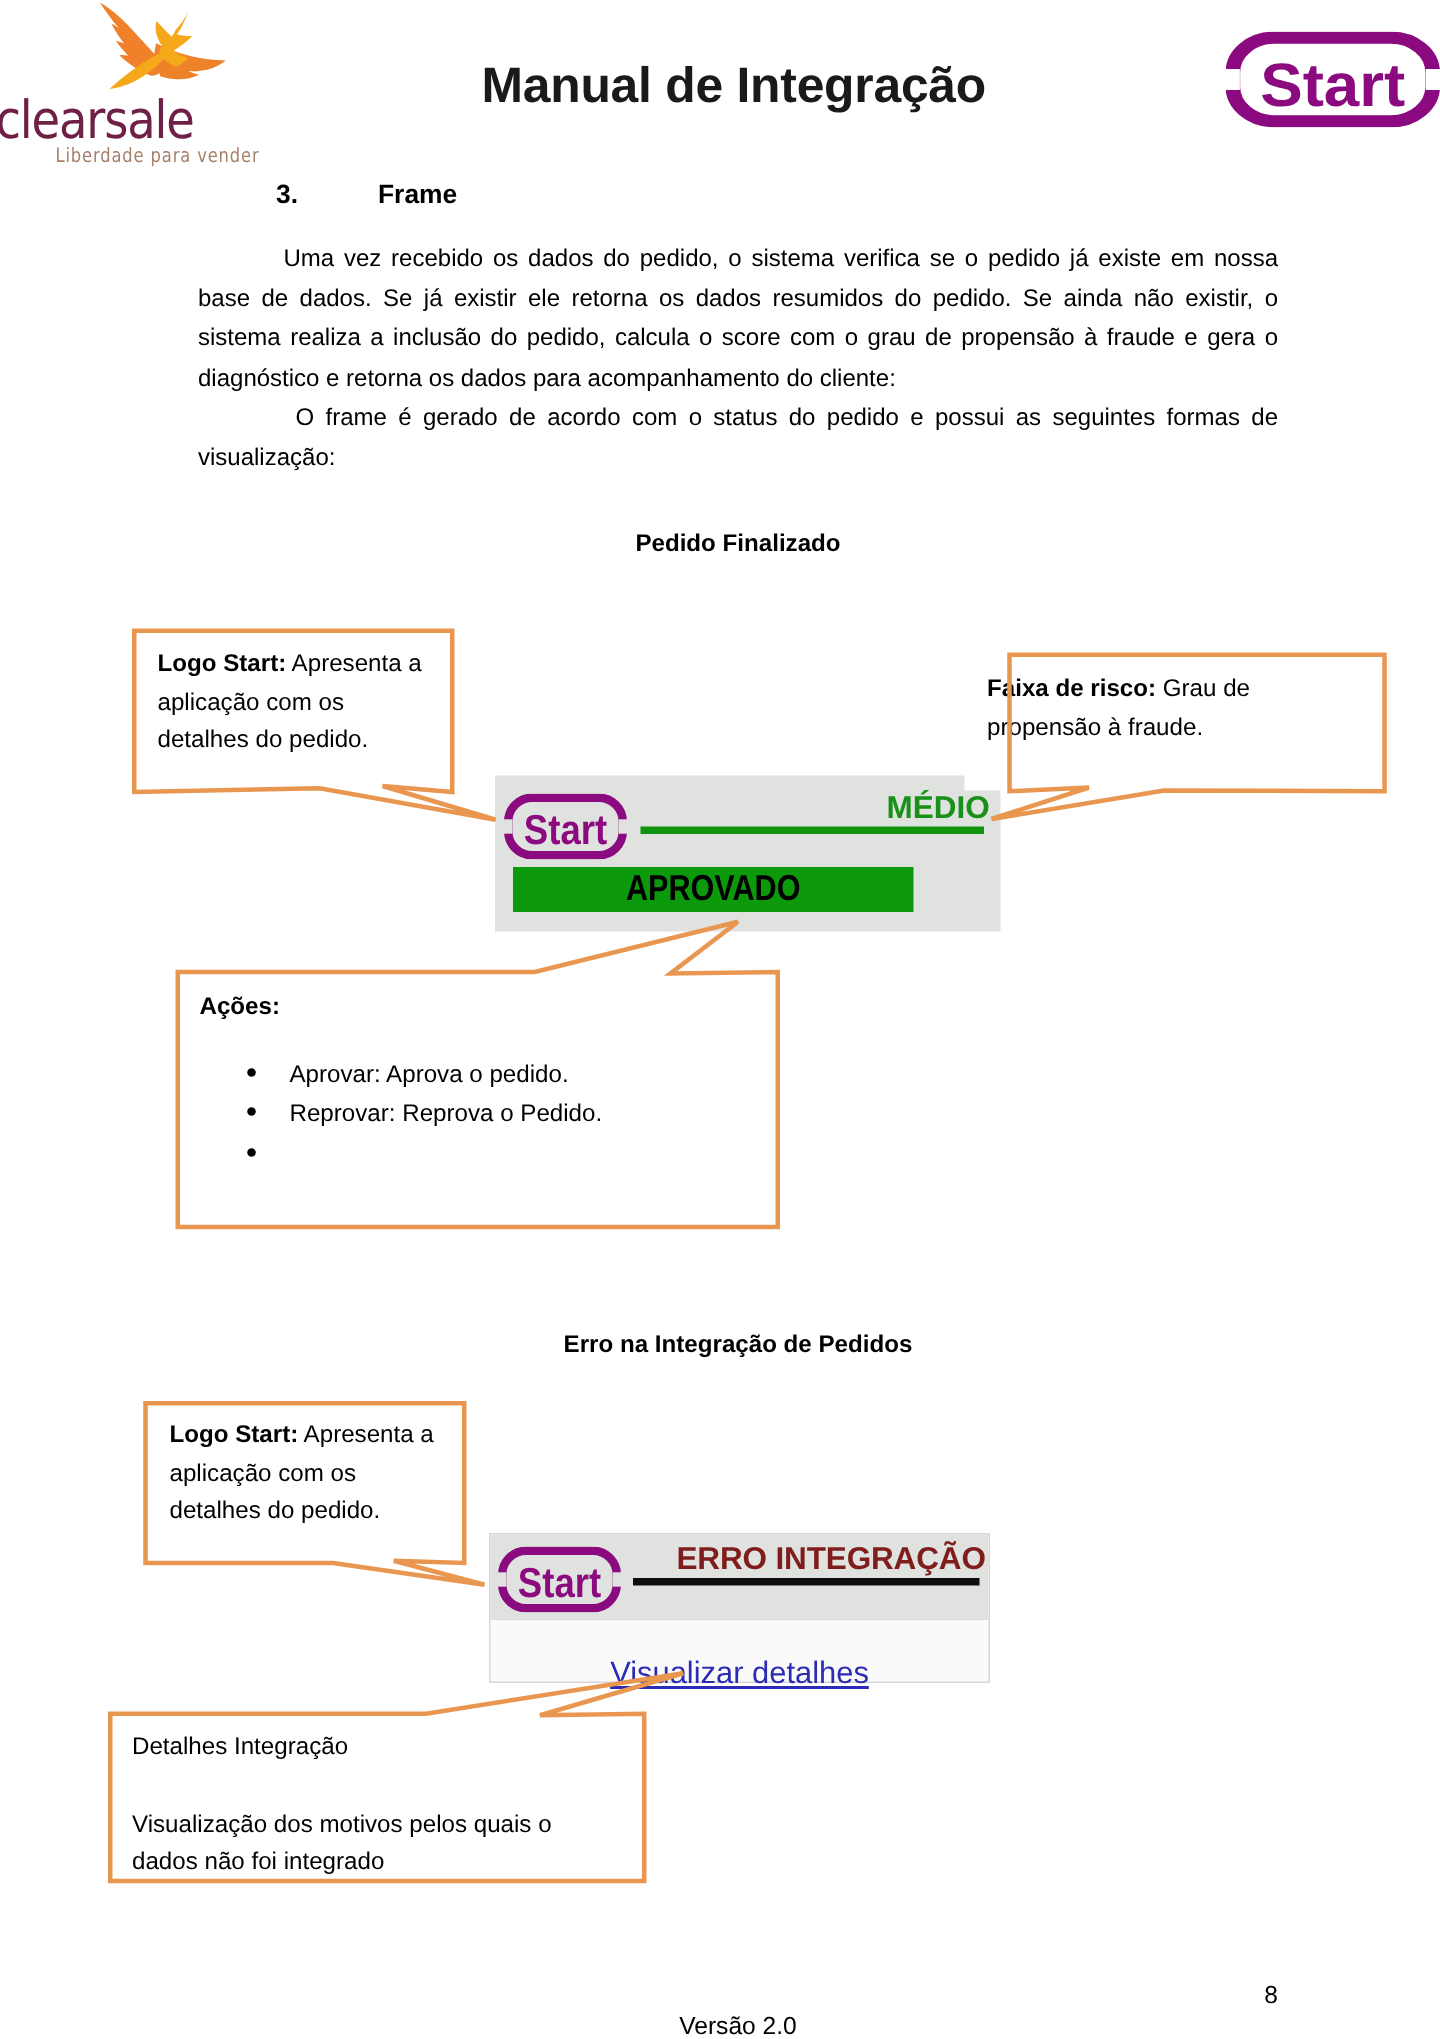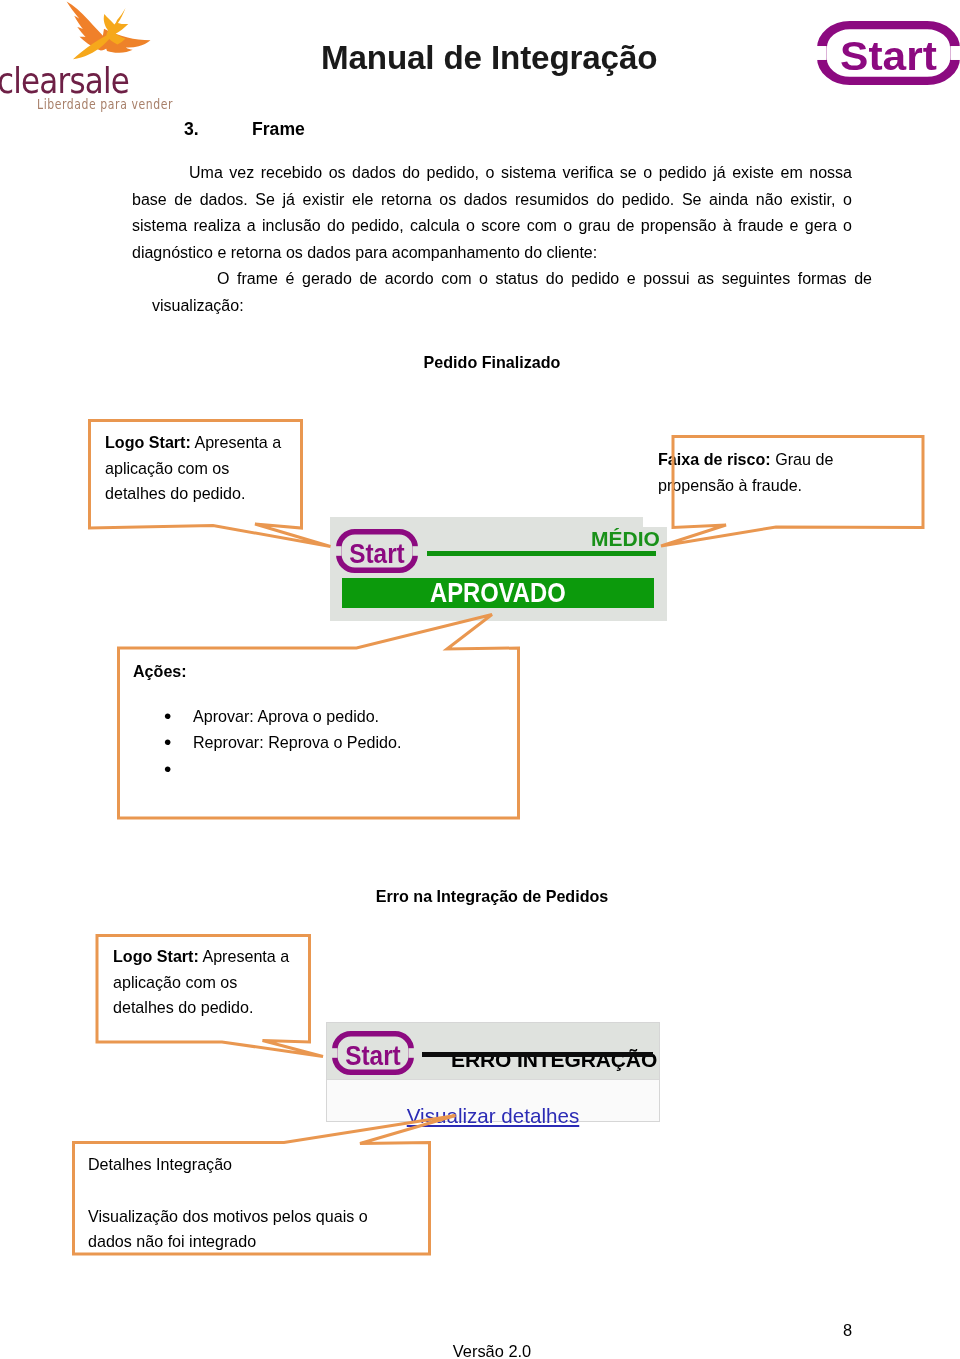--- a/index.html
+++ b/index.html
@@ -25,21 +25,21 @@
   #start-logo{left:817px;top:21px;width:143px;height:64px;}
 
   
   #sec-num{left:184px;top:120px;font-size:17.6px;font-weight:bold;line-height:18px;}
   #sec-title{left:252px;top:120px;font-size:17.6px;font-weight:bold;line-height:18px;}
 
   
   .body-par{left:132px;width:720px;font-size:16px;line-height:26.5px;
             text-align:justify;color:#000;}
   #par1{top:160px;text-indent:57px;}
-  #par2{top:266px;text-indent:65px;margin-left:20px;}
+  #par2{top:266px;text-indent:65px;}
 
   .center-h{left:132px;width:720px;text-align:center;font-size:16.1px;font-weight:bold;}
   #h-pedido{top:353px;}
   #h-erro{top:887px;}
 
   
   .callout{box-sizing:border-box;background:#fff;
            font-size:16.1px;line-height:25.6px;color:#000;z-index:2;}
   .co-outline{position:absolute;left:0;top:0;width:960px;height:1359px;pointer-events:none;z-index:3;}
   .callout b{font-weight:bold;}
@@ -56,30 +56,30 @@
   #co3 li .bullet{position:absolute;left:31px;top:0px;font-size:21px;line-height:26.5px;}
   #co5 .ttl{font-weight:normal;}
   #co5 .bdy{margin-top:26px;}
 
   
   #shot1{left:330px;top:517px;width:337px;height:104px;background:#DFE2DE;}
   #shot1 .startlogo{position:absolute;left:6px;top:12px;width:82px;height:44px;}
   #shot1 .medio{position:absolute;left:261px;top:10px;font-size:21px;font-weight:bold;
                 color:#199119;letter-spacing:0px;}
   #shot1 .rule{position:absolute;left:97px;top:34px;width:229px;height:5px;background:#0F930F;}
-  #shot1 .aprov{position:absolute;left:12px;top:61px;width:312px;height:30px;background:#0C9A0C;
-                color:#ffffff;font-size:28px;font-weight:bold;text-align:center;line-height:30px;letter-spacing:0px;}
+  #shot1 .aprov{position:absolute;left:12px;top:61px;width:267px;height:30px;background:#0C9A0C;
+                color:#000000;font-size:24px;font-weight:bold;text-align:center;line-height:30px;letter-spacing:0px;}
   #shot1 .aprov span{display:inline-block;transform:scaleX(0.85);}
 
   #shot2{left:326px;top:1022px;width:334px;height:100px;background:#FAFAFA;
          border:1px solid #D6D6D6;box-sizing:border-box;}
   #shot2 .top{position:absolute;left:0;top:0;right:0;height:56px;background:#DFE2DE;}
   #shot2 .divider{position:absolute;left:0;right:0;top:56px;height:1px;background:#D9D9D9;}
   #shot2 .startlogo{position:absolute;left:5px;top:8px;width:82px;height:44px;}
-  #shot2 .erro{position:absolute;left:124px;top:5px;font-size:21px;font-weight:bold;color:#000000;letter-spacing:-0.1px;white-space:nowrap;margin-top:20px;}
+  #shot2 .erro{position:absolute;left:124px;top:5px;font-size:21px;font-weight:bold;color:#7f1d1d;letter-spacing:-0.1px;white-space:nowrap;}
   #shot2 .rule{position:absolute;left:95px;top:29px;width:231px;height:5px;background:#0D0D0D;}
   #shot2 .link{position:absolute;left:0;right:0;top:69px;text-align:center;font-size:20.6px;
                color:var(--link);text-decoration:underline;text-underline-offset:2px;margin-top:12px;}
 
   
   #pgnum{left:132px;top:1322px;width:720px;text-align:right;font-size:16.4px;line-height:17px;}
   #version{left:132px;top:1343px;width:720px;text-align:center;font-size:16.4px;line-height:17px;}
 </style>
 </head>
 <body>

